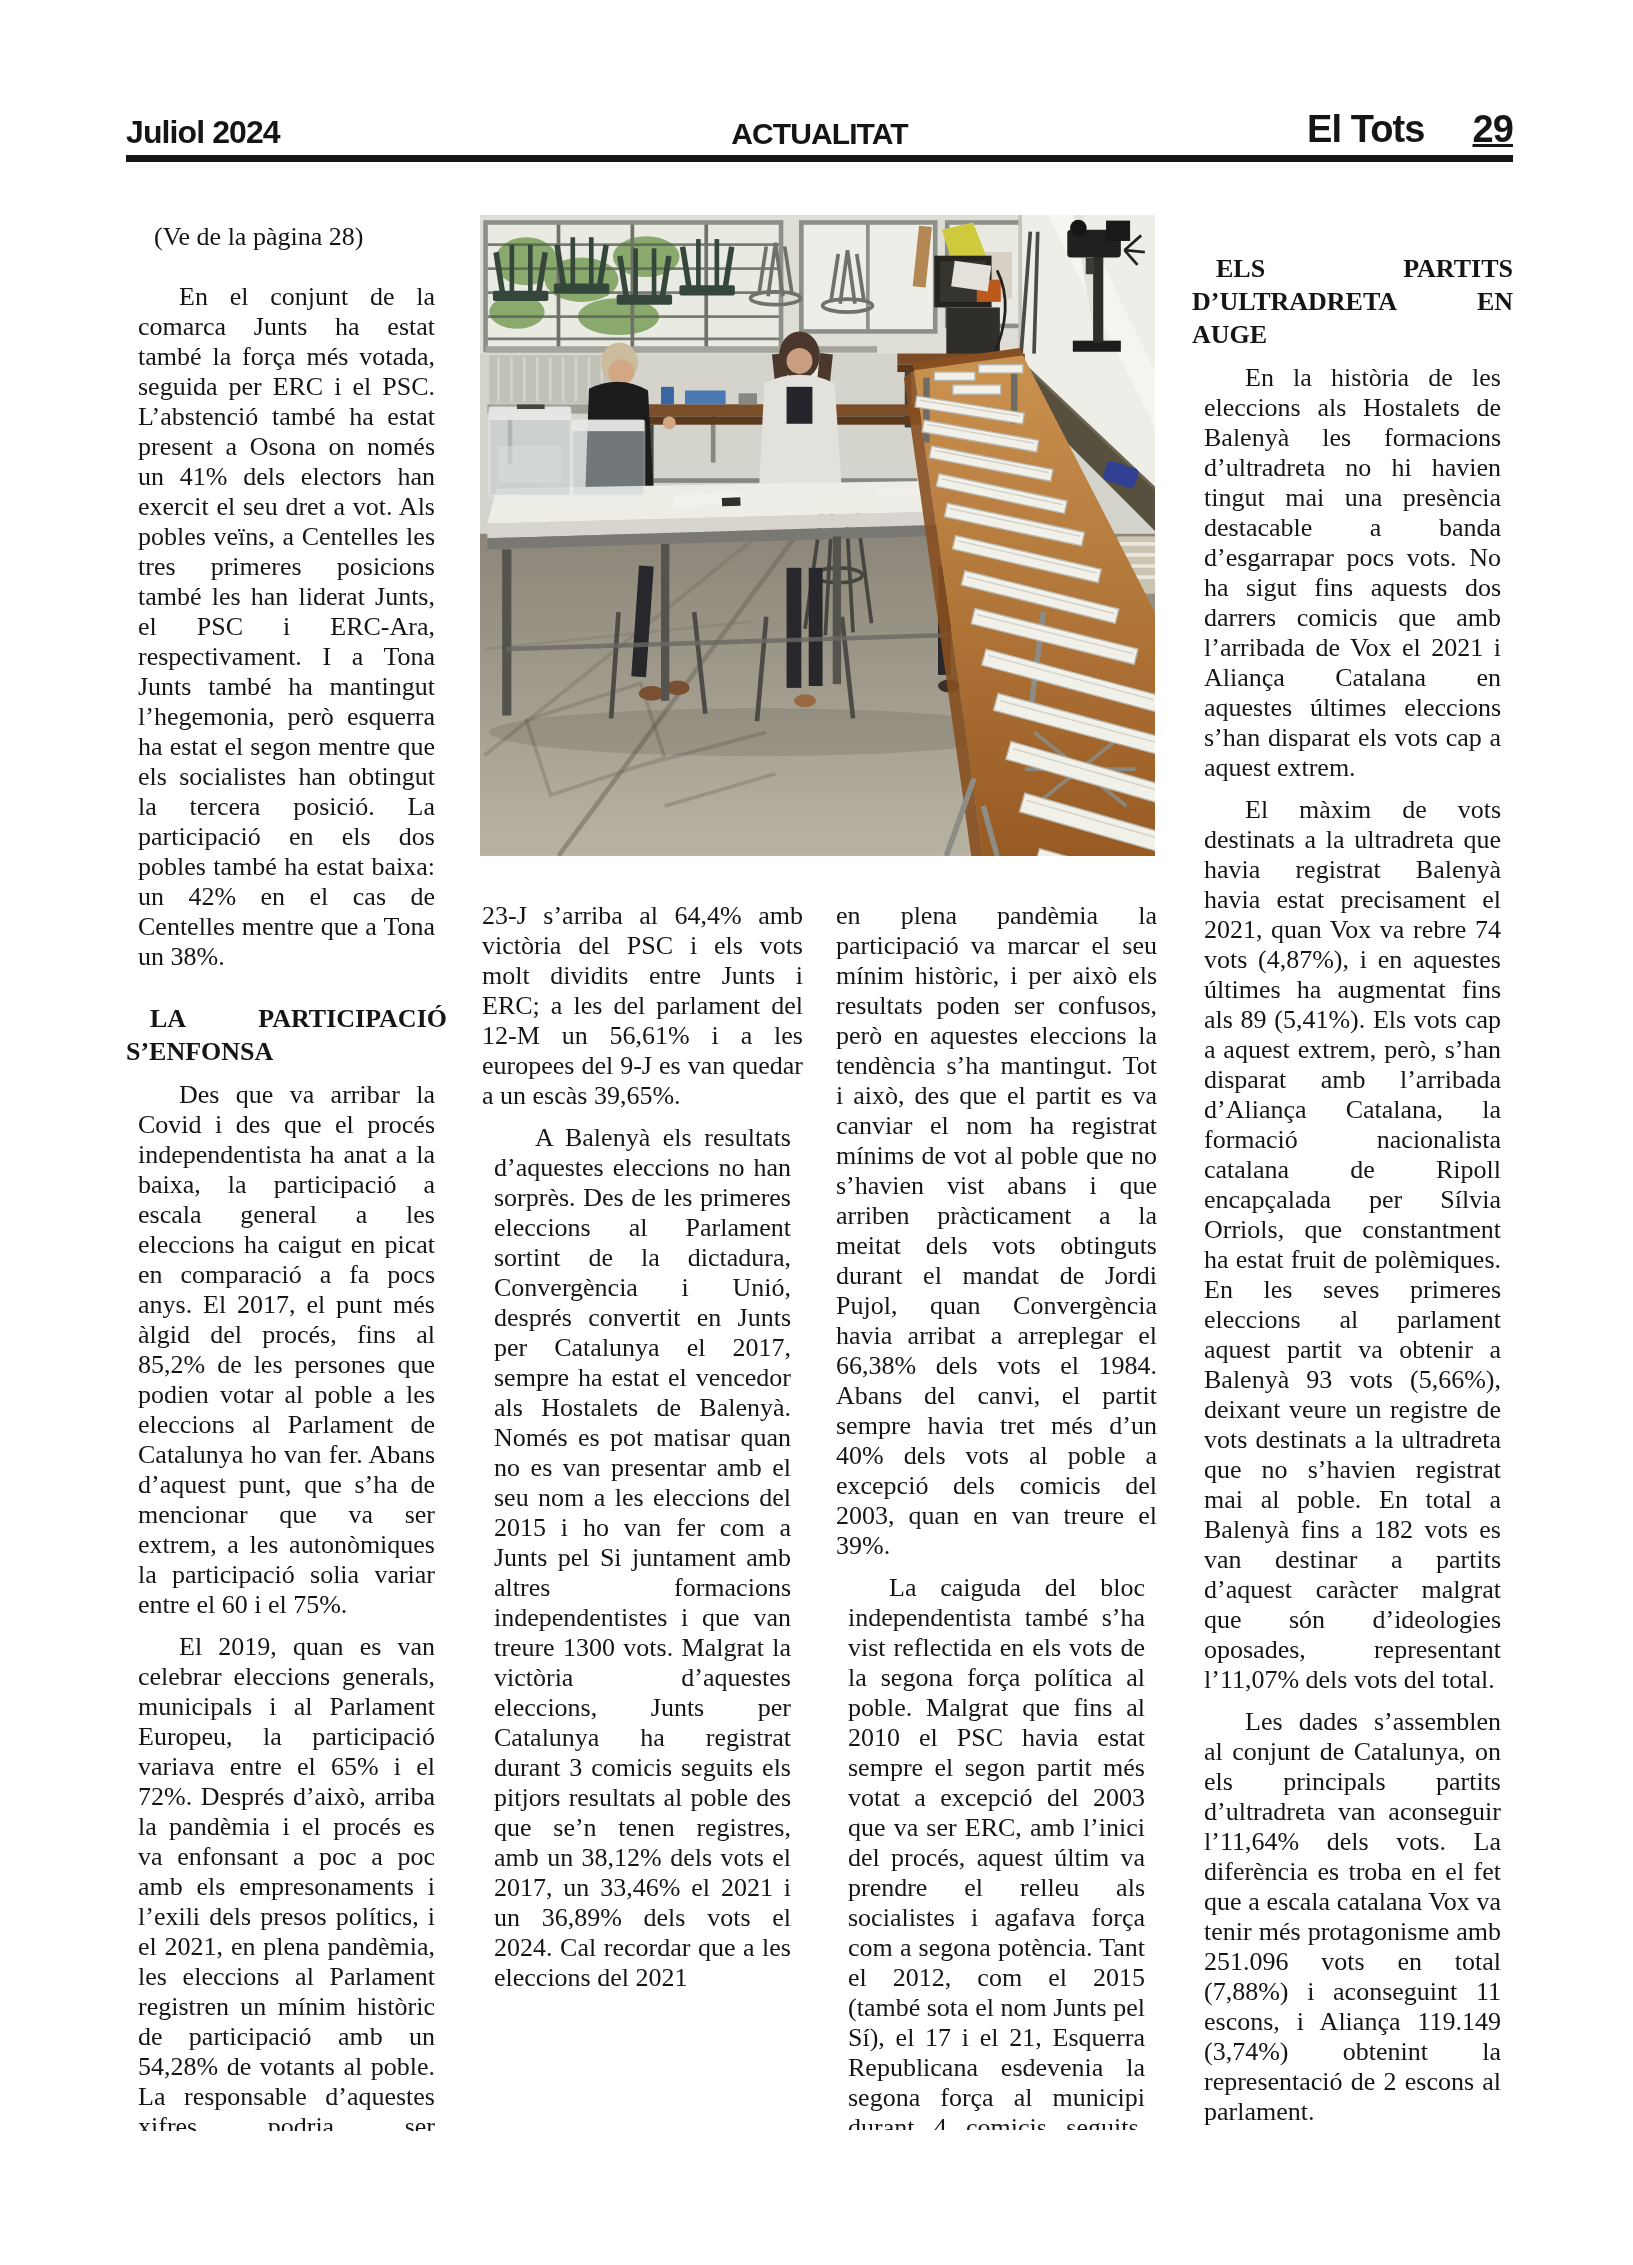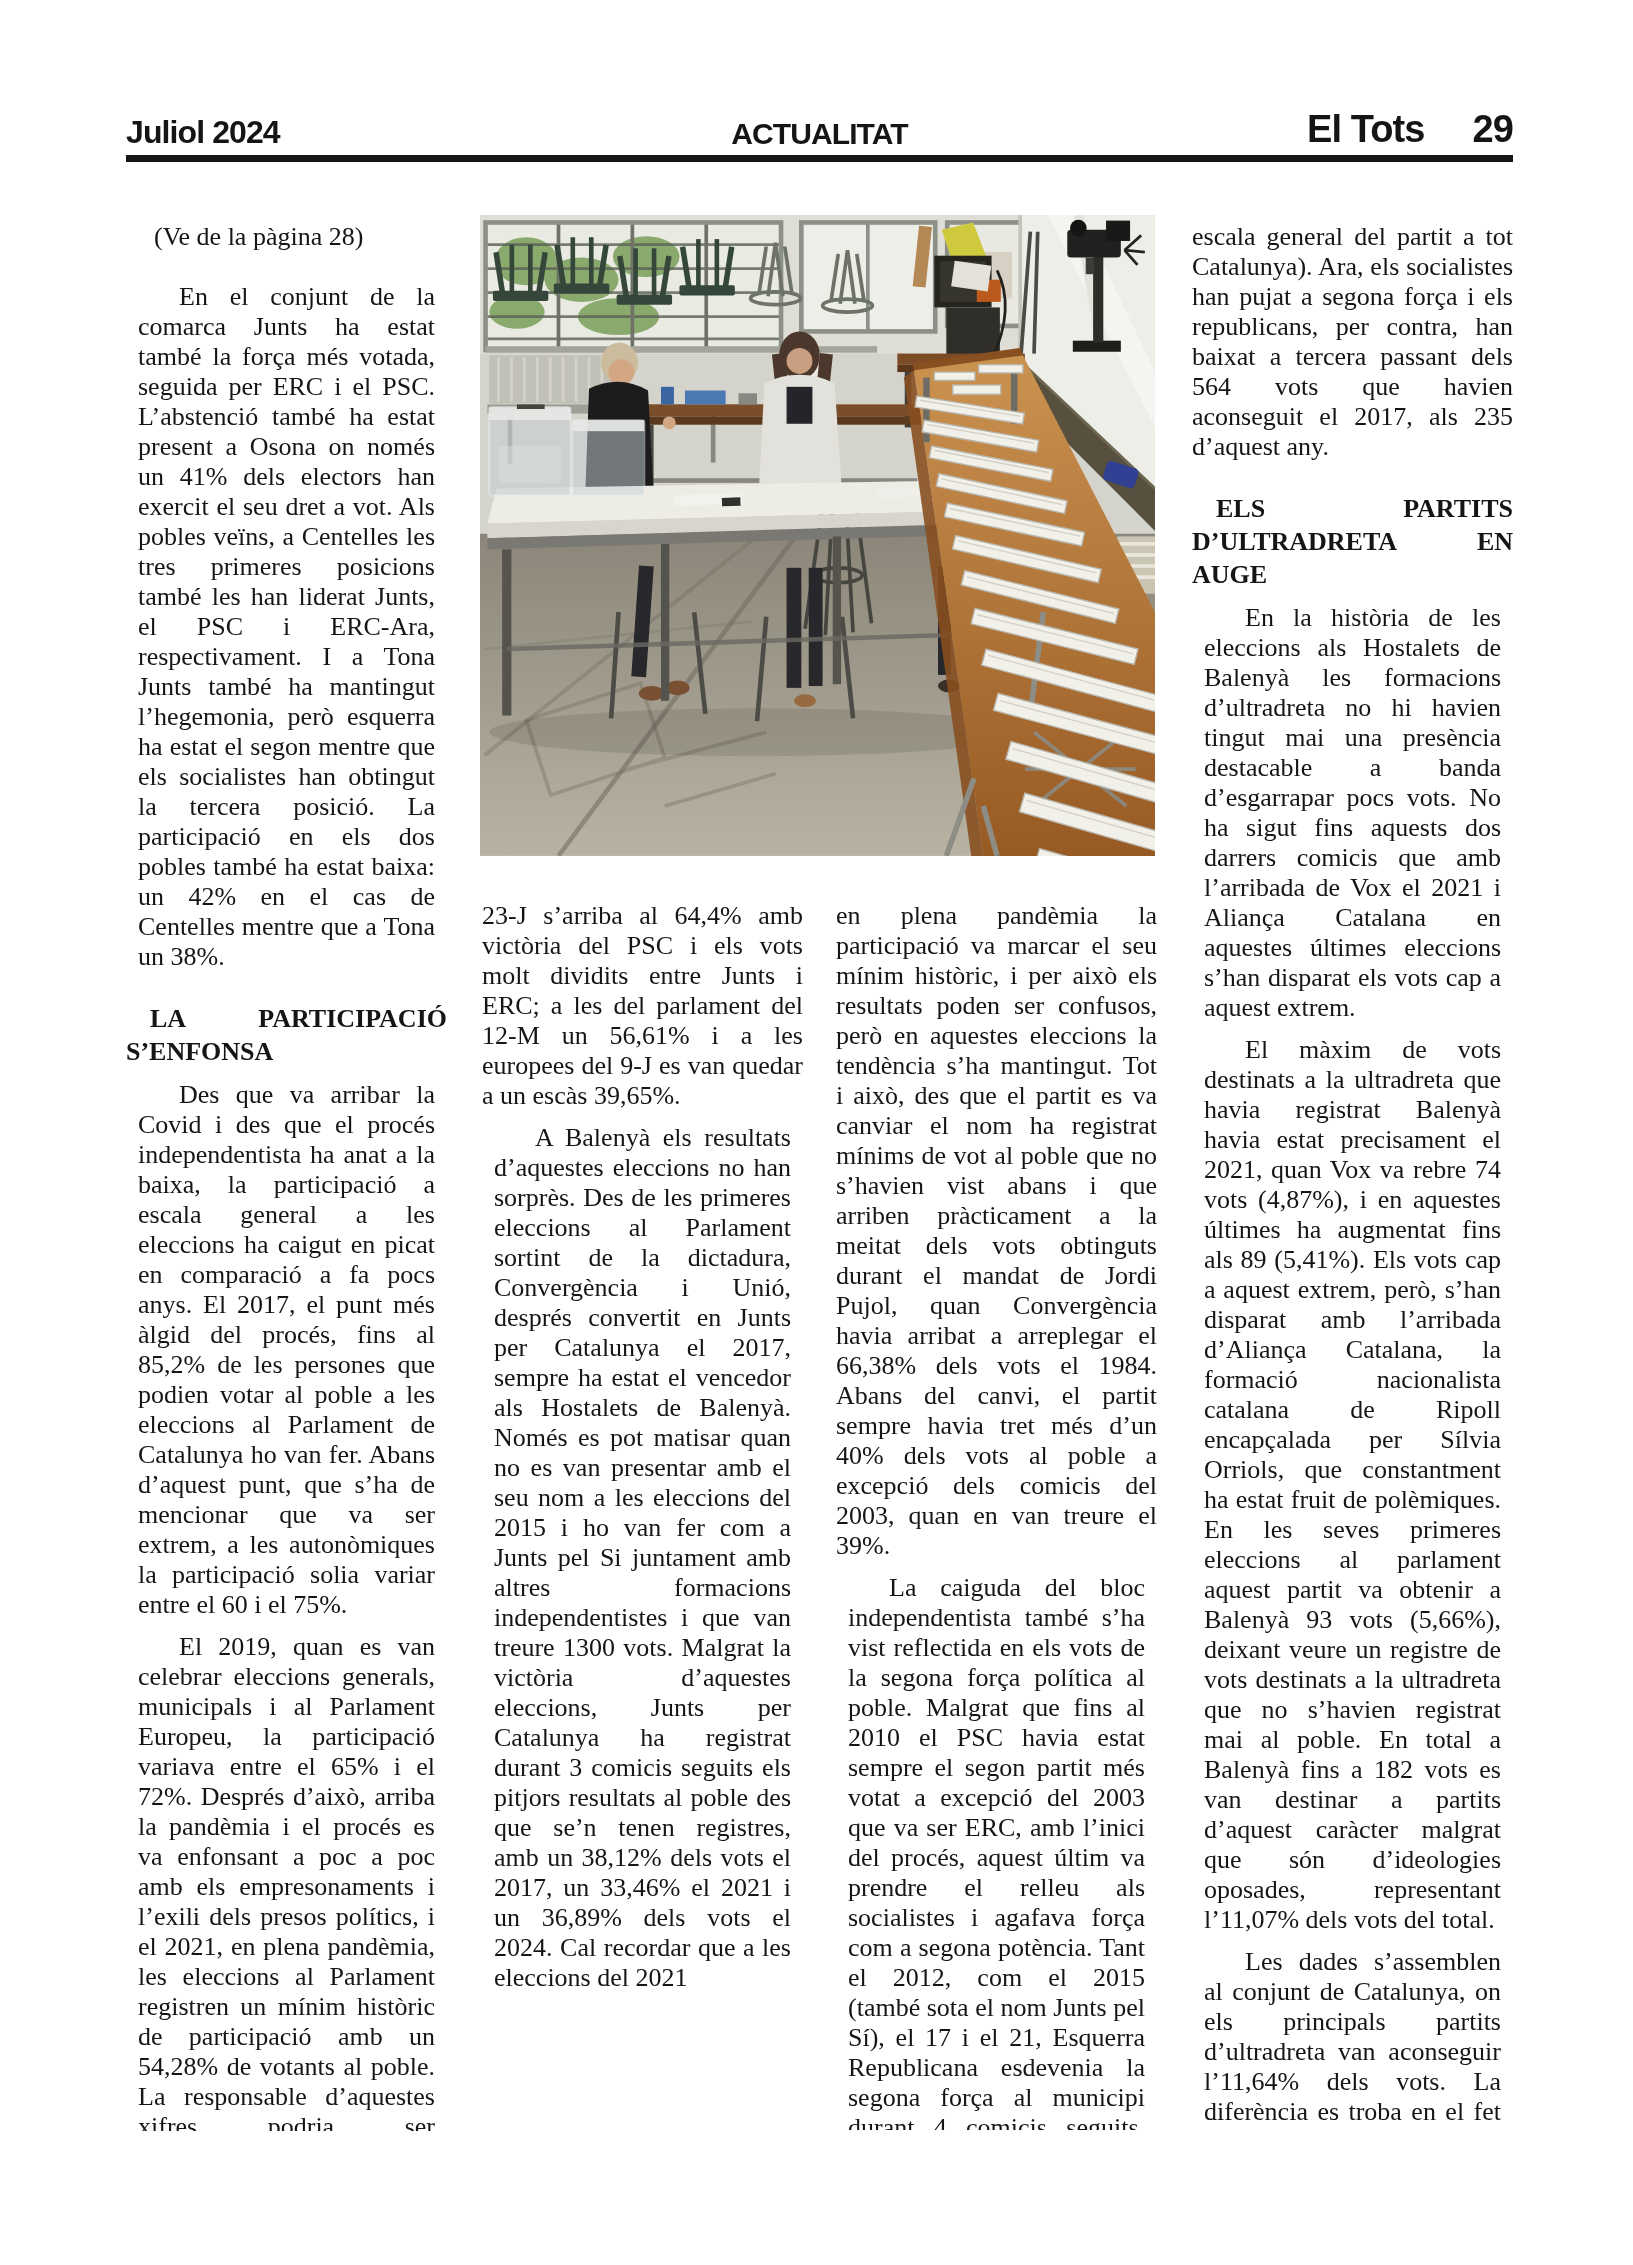--- a/index.html
+++ b/index.html
@@ -4,21 +4,21 @@
 <style>
   html,body{margin:0;padding:0;background:#ffffff;}
   .page{position:relative;width:1577px;height:2266px;background:#ffffff;overflow:hidden;
         font-family:"Liberation Serif", serif;color:#151515;}
   
   .hd{position:absolute;left:126px;top:103px;width:1387px;height:48px;
       font-family:"Liberation Sans", sans-serif;font-weight:700;}
   .hd-date{position:absolute;left:0;bottom:0;font-size:32px;letter-spacing:-0.9px;}
   .hd-section{position:absolute;left:50%;transform:translateX(-50%);bottom:0;font-size:30px;letter-spacing:-0.9px;}
   .hd-right{position:absolute;right:0;bottom:0;font-size:38px;letter-spacing:-0.9px;}
-  .hd-right .pgnum{margin-left:48px;}
+  .hd-right .pgnum{margin-left:48px;text-decoration:underline;}
   .rule{position:absolute;left:126px;top:155px;width:1387px;height:6.5px;background:#161616;}
   
   .photo{position:absolute;left:480px;top:215px;width:675px;height:641px;margin:0;overflow:hidden;}
   .photo svg{display:block;width:675px;height:641px;}
   
   .col{position:absolute;width:321px;text-align:justify;font-size:26px;line-height:30px;overflow:hidden;}
   #col1{left:126px;top:222px;height:1909px;}
   #col2{left:482px;top:901px;height:1229px;}
   #col3{left:836px;top:901px;height:1229px;}
   #col4{left:1192px;top:222px;height:1909px;}
@@ -385,21 +385,20 @@
     </div>
   <div class="col" id="col2">
       <p class="blk p-cont">23-J s’arriba al 64,4% amb victòria del PSC i els vots molt dividits entre Junts i ERC; a les del parlament del 12-M un 56,61% i a les europees del 9-J es van quedar a un escàs 39,65%.</p>
       <p class="blk p">A Balenyà els resultats d’aquestes eleccions no han sorprès. Des de les primeres eleccions al Parlament sortint de la dictadura, Convergència i Unió, després convertit en Junts per Catalunya el 2017, sempre ha estat el vencedor als Hostalets de Balenyà. Només es pot matisar quan no es van presentar amb el seu nom a les eleccions del 2015 i ho van fer com a Junts pel Si juntament amb altres formacions independentistes i que van treure 1300 vots. Malgrat la victòria d’aquestes eleccions, Junts per Catalunya ha registrat durant 3 comicis seguits els pitjors resultats al poble des que se’n tenen registres, amb un 38,12% dels vots el 2017, un 33,46% el 2021 i un 36,89% dels vots el 2024. Cal recordar que a les eleccions del 2021</p>
     </div>
   <div class="col" id="col3">
       <p class="blk p-cont">en plena pandèmia la participació va marcar el seu mínim històric, i per això els resultats poden ser confusos, però en aquestes eleccions la tendència s’ha mantingut. Tot i això, des que el partit es va canviar el nom ha registrat mínims de vot al poble que no s’havien vist abans i que arriben pràcticament a la meitat dels vots obtinguts durant el mandat de Jordi Pujol, quan Convergència havia arribat a arreplegar el 66,38% dels vots el 1984. Abans del canvi, el partit sempre havia tret més d’un 40% dels vots al poble a excepció dels comicis del 2003, quan en van treure el 39%.</p>
       <p class="blk p">La caiguda del bloc independentista també s’ha vist reflectida en els vots de la segona força política al poble. Malgrat que fins al 2010 el PSC havia estat sempre el segon partit més votat a excepció del 2003 que va ser ERC, amb l’inici del procés, aquest últim va prendre el relleu als socialistes i agafava força com a segona potència. Tant el 2012, com el 2015 (també sota el nom Junts pel Sí), el 17 i el 21, Esquerra Republicana esdevenia la segona força al municipi durant 4 comicis seguits. Una ratxa que en aquestes últimes eleccions s’ha trencat (també coincidint amb la patacada a</p>
     </div>
   <div class="col" id="col4">
-      <p class="blk p-cont">escala general del partit a tot Catalunya). Ara, els socialistes han pujat a segona força i els republicans, per contra, han baixat a tercera passant dels 564 vots que havien aconseguit el 2017, als 235 d’aquest any.</p>
       <h3 class="blk h">ELS PARTITS D’ULTRADRETA EN AUGE</h3>
       <p class="blk p">En la història de les eleccions als Hostalets de Balenyà les formacions d’ultradreta no hi havien tingut mai una presència destacable a banda d’esgarrapar pocs vots. No ha sigut fins aquests dos darrers comicis que amb l’arribada de Vox el 2021 i Aliança Catalana en aquestes últimes eleccions s’han disparat els vots cap a aquest extrem.</p>
       <p class="blk p">El màxim de vots destinats a la ultradreta que havia registrat Balenyà havia estat precisament el 2021, quan Vox va rebre 74 vots (4,87%), i en aquestes últimes ha augmentat fins als 89 (5,41%). Els vots cap a aquest extrem, però, s’han disparat amb l’arribada d’Aliança Catalana, la formació nacionalista catalana de Ripoll encapçalada per Sílvia Orriols, que constantment ha estat fruit de polèmiques. En les seves primeres eleccions al parlament aquest partit va obtenir a Balenyà 93 vots (5,66%), deixant veure un registre de vots destinats a la ultradreta que no s’havien registrat mai al poble. En total a Balenyà fins a 182 vots es van destinar a partits d’aquest caràcter malgrat que són d’ideologies oposades, representant l’11,07% dels vots del total.</p>
       <p class="blk p">Les dades s’assemblen al conjunt de Catalunya, on els principals partits d’ultradreta van aconseguir l’11,64% dels vots. La diferència es troba en el fet que a escala catalana Vox va tenir més protagonisme amb 251.096 vots en total (7,88%) i aconseguint 11 escons, i Aliança 119.149 (3,74%) obtenint la representació de 2 escons al parlament.</p>
     </div>
 
 </div>
 
 
 </body></html>

